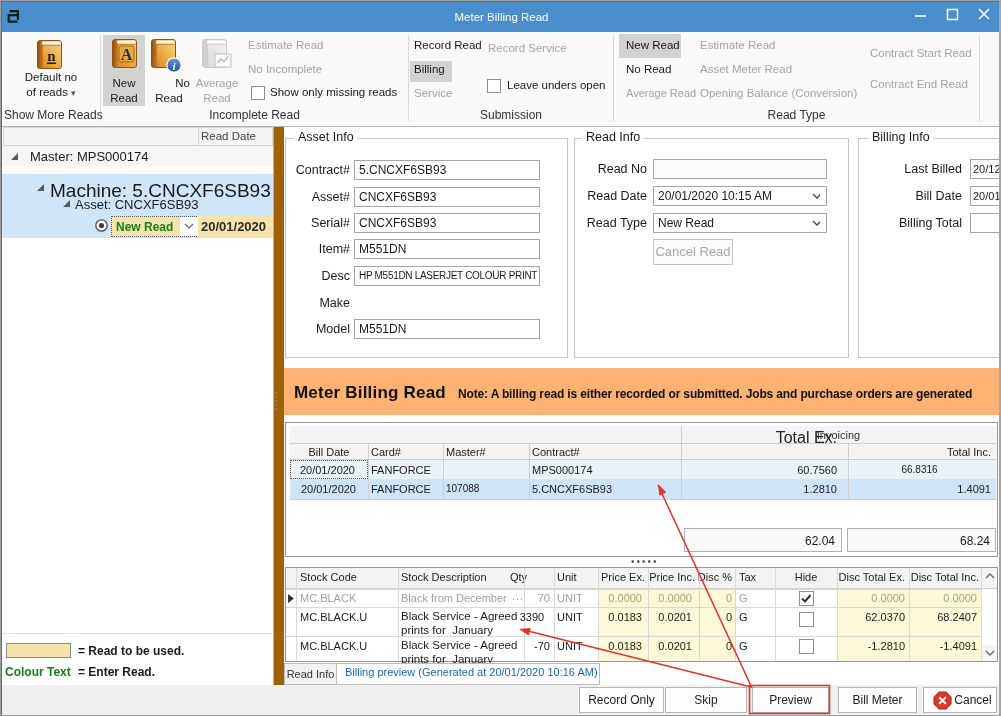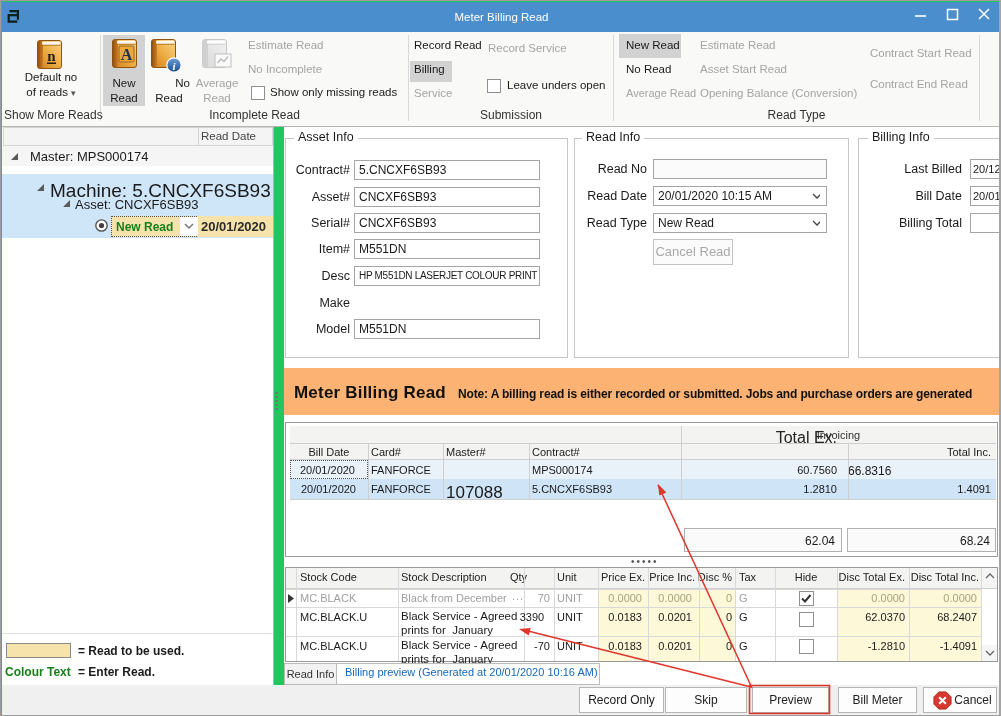--- a/index.html
+++ b/index.html
@@ -1,19 +1,19 @@
 <!DOCTYPE html>
 <html><head>
 <meta charset="utf-8">
 <style>
 * { margin:0; padding:0; box-sizing:border-box; }
 html,body { width:1001px; height:716px; overflow:hidden; }
 body { font-family:"Liberation Sans", sans-serif; font-size:13px; color:#1a1a1a; background:#f0f0f0; position:relative; }
 .abs { position:absolute; }
-#win { position:absolute; left:0; top:0; width:1001px; height:716px; border:1px solid #9c9c9c; border-right:2px solid #a5a5a5; background:#22c55e; overflow:hidden; }
+#win { position:absolute; left:0; top:0; width:1001px; height:716px; border:1px solid #9c9c9c; border-right:2px solid #a5a5a5; background:#a16207; overflow:hidden; }
 #titlebar { position:absolute; left:1px; top:1px; width:999px; height:30px; background:#4a8ecd; }
 #title { position:absolute; left:0; top:9px; width:100%; text-align:center; color:#fff; font-size:11.5px; }
 #ribbon { position:absolute; left:1px; top:31px; width:999px; height:95px; background:#f9f9f8; border-bottom:1px solid #b5b5b5; }
 .gdiv { position:absolute; top:3px; bottom:5px; width:1px; background:#d9d9d9; }
 .glabel { position:absolute; top:76px; height:16px; font-size:12px; color:#333; text-align:center; white-space:nowrap; }
 .rbtnsel { position:absolute; background:#d2d2d2; }
 .rtext { position:absolute; font-size:11.5px; color:#1a1a1a; white-space:nowrap; }
 .rgray { color:#a4a4a4; }
 .cbx { position:absolute; width:14px; height:14px; background:#fff; border:1px solid #8f8f8f; }
 #leftpanel { position:absolute; left:1px; top:126px; width:272px; height:558px; background:#fff; border-right:1px solid #b3b3b3; }
@@ -130,21 +130,21 @@
 <div class="rtext rgray" style="left:412px;top:55px">Service</div>
 <div class="rtext rgray" style="left:486px;top:10px">Record Service</div>
 <div class="cbx" style="left:485px;top:47px"></div>
 <div class="rtext" style="left:505px;top:47px">Leave unders open</div>
 
 <div class="rbtnsel" style="left:617px;top:2px;width:62px;height:24px"></div>
 <div class="rtext" style="left:624px;top:7px">New Read</div>
 <div class="rtext" style="left:624px;top:31px">No Read</div>
 <div class="rtext rgray" style="left:624px;top:55px;font-size:11px">Average Read</div>
 <div class="rtext rgray" style="left:698px;top:7px">Estimate Read</div>
-<div class="rtext rgray" style="left:698px;top:31px">Asset Start Read</div>
+<div class="rtext rgray" style="left:698px;top:31px">Asset Meter Read</div>
 <div class="rtext rgray" style="left:698px;top:55px">Opening Balance (Conversion)</div>
 <div class="rtext rgray" style="left:868px;top:15px">Contract Start Read</div>
 <div class="rtext rgray" style="left:868px;top:46px">Contract End Read</div>
 
 </div>
 <div id="leftpanel">
 <div class="abs" style="left:1px;top:0;width:270px;height:19px;background:#f4f4f4;border:1px solid #d5d5d5"></div>
 <div class="abs" style="left:196px;top:1px;width:1px;height:17px;background:#d5d5d5"></div>
 <div class="abs" style="left:199px;top:3px;font-size:11.5px;color:#444">Read Date</div>
 <div class="abs" style="left:0;top:19px;width:271px;height:20px;background:#f5f5f5"></div>
@@ -232,25 +232,25 @@
 <div class="abs" style="left:87px;top:319px;font-size:11px;color:#222">Card#</div>
 <div class="abs" style="left:162px;top:319px;font-size:11px;color:#222">Master#</div>
 <div class="abs" style="left:248px;top:319px;font-size:11px;color:#222">Contract#</div>
 <div class="abs" style="left:397px;top:302px;width:156px;font-size:16px;color:#222;text-align:right">Total Ex.</div>
 <div class="abs" style="left:564px;top:319px;width:143px;font-size:11px;color:#222;text-align:right">Total Inc.</div>
 <div class="abs" style="left:6px;top:333px;width:706px;height:19px;background:#e9f1f9"></div>
 <div class="abs" style="left:6px;top:333px;width:78px;height:19px;border:1px dotted #555;text-align:right;padding:3px 12px 0 0;font-size:11px">20/01/2020</div>
 <div class="abs" style="left:87px;top:337px;font-size:11px">FANFORCE</div>
 <div class="abs" style="left:248px;top:337px;font-size:11px">MPS000174</div>
 <div class="abs" style="left:397px;top:337px;width:156px;font-size:11px;text-align:right">60.7560</div>
-<div class="abs" style="left:564px;top:337px;width:143px;font-size:12px;text-align:left">66.8316</div>
+<div class="abs" style="left:564px;top:337px;width:143px;font-size:10px;text-align:center">66.8316</div>
 <div class="abs" style="left:6px;top:352px;width:706px;height:20px;background:#cfe4f7"></div>
 <div class="abs" style="left:6px;top:356px;width:66px;font-size:11px;text-align:right">20/01/2020</div>
 <div class="abs" style="left:87px;top:356px;font-size:11px">FANFORCE</div>
-<div class="abs" style="left:162px;top:356px;font-size:17px">107088</div>
+<div class="abs" style="left:162px;top:356px;font-size:10px">107088</div>
 <div class="abs" style="left:248px;top:356px;font-size:11px">5.CNCXF6SB93</div>
 <div class="abs" style="left:397px;top:356px;width:156px;font-size:11px;text-align:right">1.2810</div>
 <div class="abs" style="left:564px;top:356px;width:143px;font-size:11px;text-align:right">1.4091</div>
 <div class="abs" style="left:84px;top:316px;width:1px;height:56px;background:#cfcfcf"></div>
 <div class="abs" style="left:159px;top:316px;width:1px;height:56px;background:#cfcfcf"></div>
 <div class="abs" style="left:245px;top:316px;width:1px;height:56px;background:#cfcfcf"></div>
 <div class="abs" style="left:397px;top:299px;width:1px;height:73px;background:#cfcfcf"></div>
 <div class="abs" style="left:564px;top:316px;width:1px;height:56px;background:#cfcfcf"></div>
 <div class="abs" style="left:6px;top:372px;width:706px;height:1px;background:#cfcfcf"></div>
 <div class="abs" style="left:400px;top:401px;width:158px;height:24px;background:#fafafa;border:1px solid #b0b0b0;text-align:right;padding:5px 6px 0 0;font-size:12px">62.04</div>

